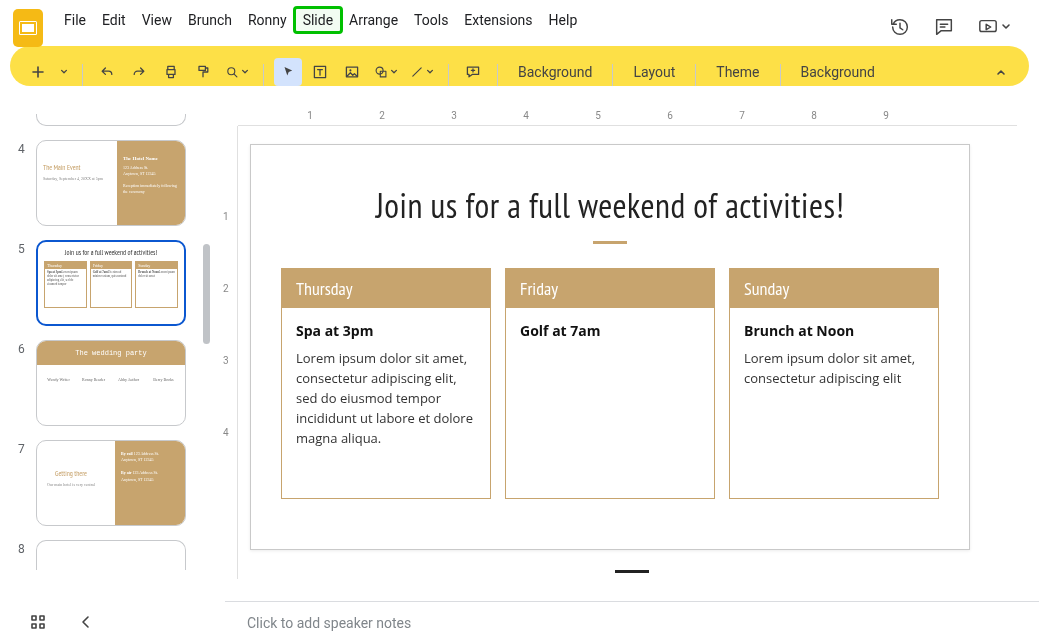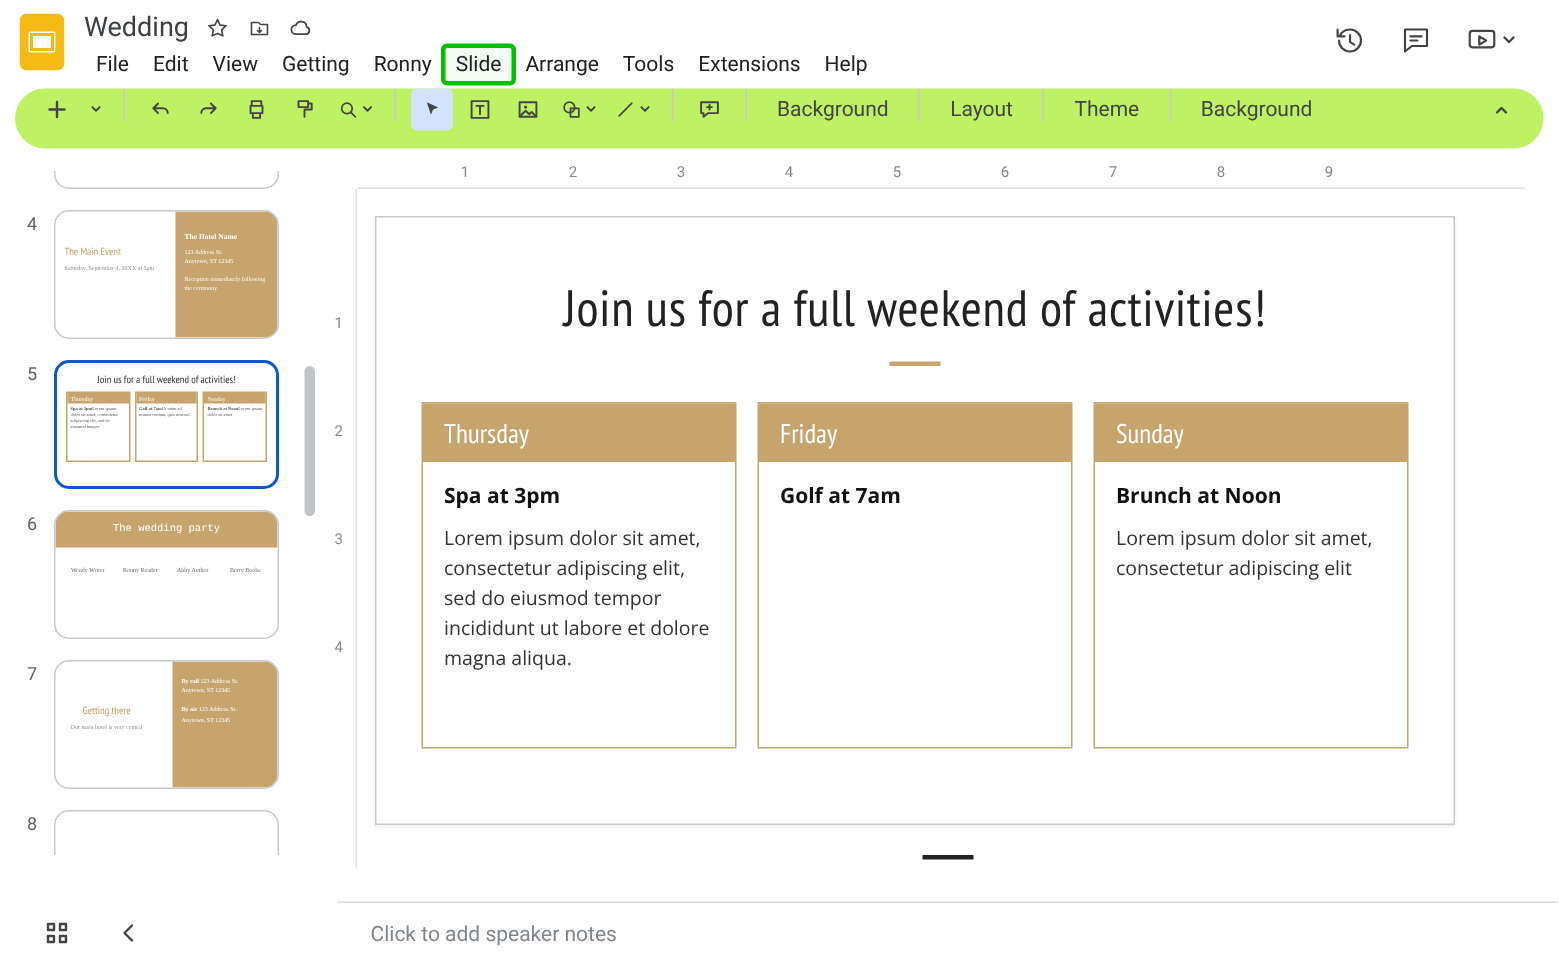--- a/index.html
+++ b/index.html
@@ -57,25 +57,25 @@
     border-radius:2px;
     background:rgba(0,192,0,0.05);
   }
   .titlebar-spacer{flex:1;}
   .titlebar-actions{display:flex;align-items:center;gap:22px;padding-right:18px;padding-top:10px;color:#444;}
   .titlebar-actions .icon-btn{width:22px;height:22px;display:flex;align-items:center;justify-content:center;cursor:pointer;}
 
   
   .toolbar-wrap{
     margin:0 10px;
-    background:#bef264;
+    background:#fde047;
     border-radius:24px;
     height:40px;
     display:flex;
-    align-items:flex-start;
+    align-items:flex-end;
     padding:0 14px;
     gap:4px;
     color:#444;
   }
   .tbtn{
     height:28px;min-width:28px;
     display:flex;align-items:center;justify-content:center;
     border-radius:4px;
     padding:0 4px;
     cursor:pointer;
@@ -272,44 +272,25 @@
         <rect x="0" y="0" width="30" height="38" rx="5" fill="#f5ba15"></rect>
         <rect x="6" y="12" width="18" height="14" rx="1.5" fill="#fff"></rect>
         <rect x="8" y="14" width="14" height="10" fill="#f5ba15" opacity="0"></rect>
         <rect x="8" y="14" width="14" height="10" rx="1" fill="none" stroke="#f5ba15" stroke-width="0"></rect>
         <rect x="7.5" y="13.5" width="15" height="11" fill="none"></rect>
         <rect x="8" y="14" width="14" height="10" fill="#f5ba15" opacity="0"></rect>
         <rect x="8" y="14" width="14" height="10" fill="none" stroke="#f5ba15" stroke-width="2"></rect>
       </svg>
   </div>
   <div class="title-area">
-    <div class="doc-title-row">
-      <span class="doc-title">Wedding</span>
-      <span class="title-icon">
-          <svg width="16" height="16" viewBox="0 0 24 24">
-            <path class="ic" d="M12 3l2.6 5.6 6 .6-4.5 4.1 1.3 6L12 16.9 6.6 19.3l1.3-6L3.4 9.2l6-.6z"></path>
-          </svg>
-        </span>
-      <span class="title-icon">
-          <svg width="16" height="16" viewBox="0 0 24 24">
-            <path class="ic" d="M4 6h7l2 2h7v10H4z"></path>
-            <path class="ic" d="M12 11v5M10 14l2 2 2-2"></path>
-          </svg>
-        </span>
-      <span class="title-icon">
-          <svg width="18" height="16" viewBox="0 0 24 20">
-            <path class="ic" d="M7 15a4 4 0 010-8 5 5 0 019.6 1.5A3.5 3.5 0 0117 15H7z"></path>
-          </svg>
-        </span>
-    </div>
     <div class="menubar">
       <div class="menu-item">File</div>
       <div class="menu-item">Edit</div>
       <div class="menu-item">View</div>
-      <div class="menu-item">Getting</div>
+      <div class="menu-item">Brunch</div>
       <div class="menu-item">Ronny</div>
       <div class="menu-item highlight">Slide</div>
       <div class="menu-item">Arrange</div>
       <div class="menu-item">Tools</div>
       <div class="menu-item">Extensions</div>
       <div class="menu-item">Help</div>
     </div>
   </div>
   <div class="titlebar-spacer"></div>
   <div class="titlebar-actions">

